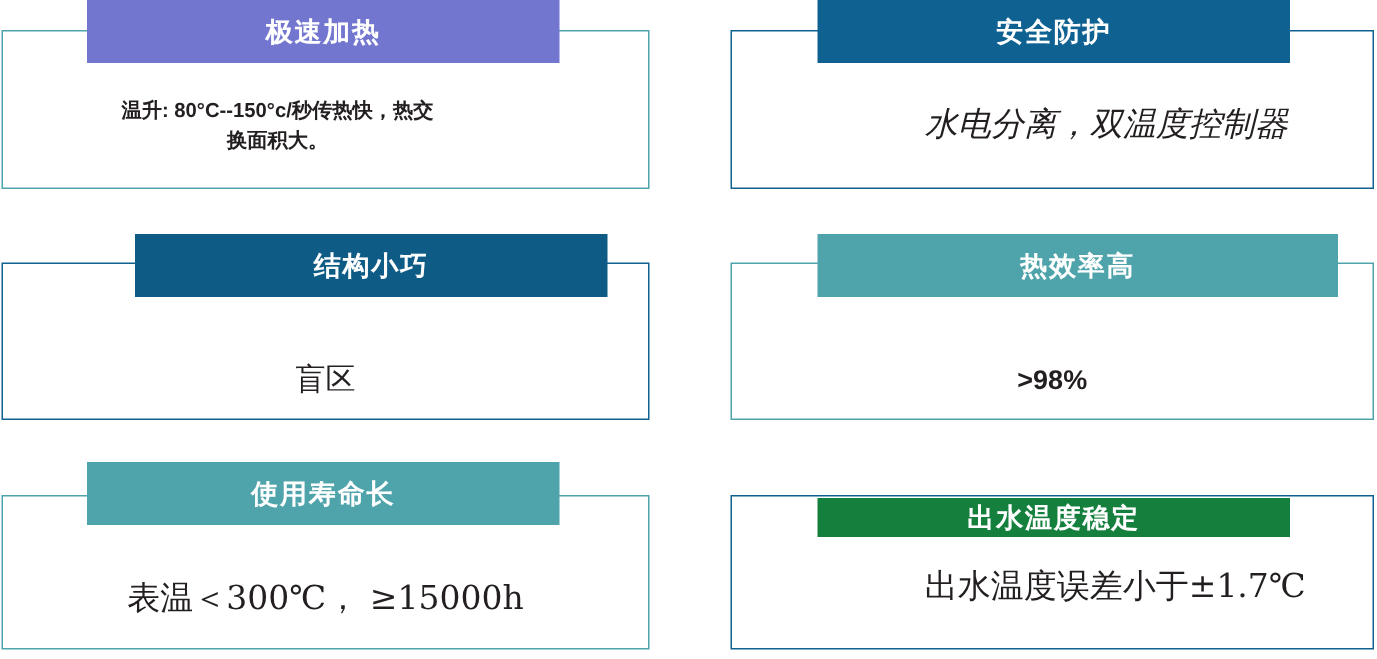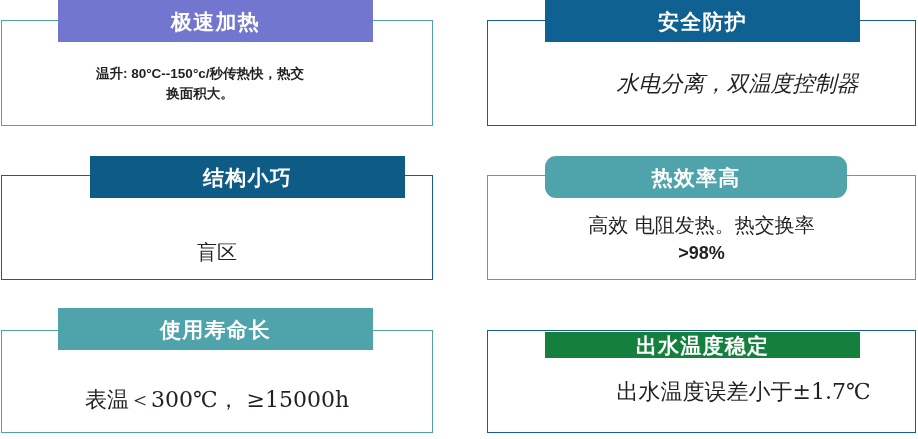--- a/index.html
+++ b/index.html
@@ -38,21 +38,21 @@
   }
 
   .card-header {
     position: absolute;
     box-sizing: border-box;
     display: flex;
     align-items: center;
     justify-content: center;
     color: #ffffff;
     font-weight: bold;
-    font-size: 21px;
+    font-size: 18px;
     letter-spacing: 1.2px;
     line-height: 1;
     z-index: 3;
     white-space: nowrap;
   }
 
   .card-body {
     position: absolute;
     box-sizing: border-box;
     display: flex;
@@ -81,33 +81,33 @@
 
   .emph {
     font-family: Liberation Sans, sans-serif;
     font-weight: bold;
     font-size: 18px;
   }
 
   
   #card-1 .card-box    { left: 1px;   top: 20px;  width: 432px; height: 106px; border-color: #4FA3AA; }
   #card-1 .card-header { left: 58px;  top: 0px;   width: 315px; height: 42px; background: #7376CF; }
-  #card-1 .card-body   { left: 16px;   top: 42px;  width: 368px; height: 84px; }
+  #card-1 .card-body   { left: 1px;   top: 42px;  width: 368px; height: 84px; }
 
   #card-2 .card-box    { left: 487px; top: 20px;  width: 429px; height: 106px; border-color: #0E6191; }
   #card-2 .card-header { left: 545px; top: 0px;   width: 315px; height: 42px; background: #0E6191; }
   #card-2 .card-body   { left: 487px; top: 42px;  width: 501px; height: 84px; font-style: italic; }
 
   
   #card-3 .card-box    { left: 1px;   top: 175px; width: 432px; height: 105px; border-color: #0E6191; }
   #card-3 .card-header { left: 58px;  top: 156px; width: 315px; height: 42px; background: #0E5B86; margin-left: 32px; }
   #card-3 .card-body   { left: 1px;   top: 198px; width: 432px; height: 82px; }
 
   #card-4 .card-box    { left: 487px; top: 175px; width: 429px; height: 105px; border-color: #4FA3AA; }
-  #card-4 .card-header { left: 545px; top: 156px; width: 302px; height: 42px; background: #4FA3AA; border-radius: 11px; }
+  #card-4 .card-header { left: 545px; top: 156px; width: 347px; height: 42px; background: #4FA3AA; }
   #card-4 .card-body   { left: 487px; top: 198px; width: 429px; height: 82px; }
 
   
   #card-5 .card-box    { left: 1px;   top: 330px; width: 432px; height: 103px; border-color: #4FA3AA; }
   #card-5 .card-header { left: 58px;  top: 308px; width: 315px; height: 42px; background: #4FA3AA; }
   #card-5 .card-body   { left: 1px;   top: 350px; width: 432px; height: 99px; }
 
   #card-6 .card-box    { left: 487px; top: 330px; width: 429px; height: 103px; border-color: #0E6191; }
   #card-6 .card-header { left: 545px; top: 308px; width: 315px; height: 26px; background: #15803d; margin-top: 24px; }
   #card-6 .card-body   { left: 487px; top: 350px; width: 513px; height: 83px; }
@@ -155,21 +155,21 @@
     </div>
   </div>
 
   <div class="card" id="card-4">
     <div class="card-box"></div>
     <div class="card-header">
       <span>热效率高</span>
     </div>
     <div class="card-body body-mid">
       <div class="card-body-text">
-        <span>高效 电阻发热。热交换率</span><br>
+        <br>
         <span class="emph">&gt;98%</span>
       </div>
     </div>
   </div>
 
   <div class="card" id="card-5">
     <div class="card-box"></div>
     <div class="card-header">
       <span>使用寿命长</span>
     </div>

